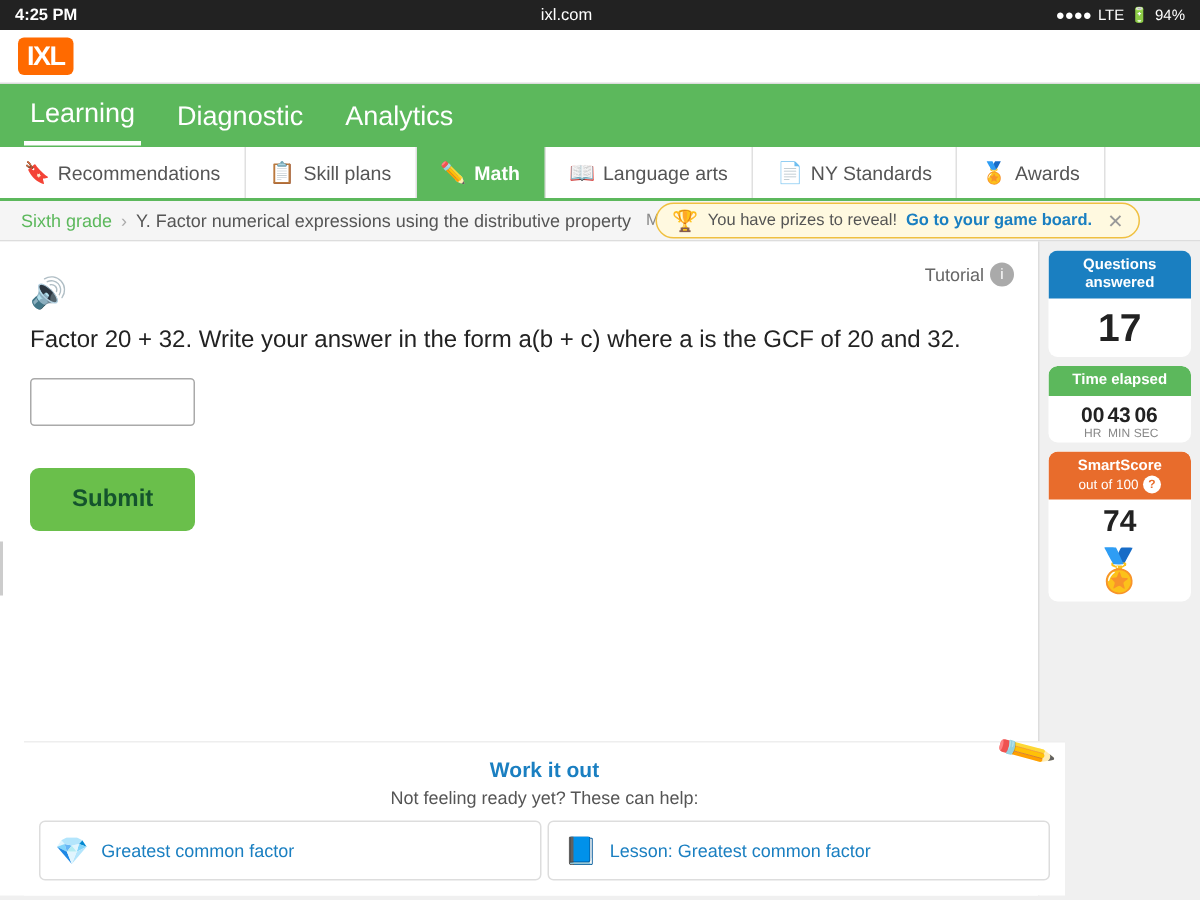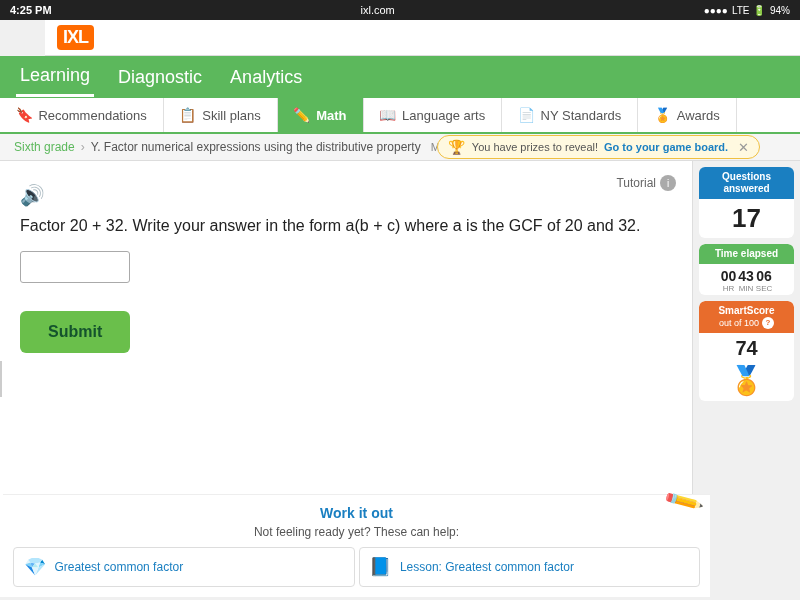--- a/index.html
+++ b/index.html
@@ -7,21 +7,21 @@
 
     
     .status-bar {
       background: #222; color: #fff; font-size: 11px; display: flex; justify-content: space-between; align-items: center; padding: 2px 10px; height: 20px;
     }
     .status-bar-left { font-weight: 600; }
     .status-bar-right { display: flex; align-items: center; gap: 4px; font-size: 10px; }
 
     
     .logo-bar {
-      background: #fff; height: 36px; display: flex; align-items: center; padding: 0 12px; border-bottom: 1px solid #ddd; margin-left: 45px;
+      background: #fff; height: 36px; display: flex; align-items: center; padding: 0 12px; border-bottom: 1px solid #ddd;
     }
     .ixl-logo {
       background: #ff6a00; color: #fff; font-weight: 900; font-size: 18px; padding: 2px 6px; border-radius: 4px; letter-spacing: -1px;
     }
 
     
     .nav-bar {
       background: #5cb85c; display: flex; align-items: center; padding: 0 16px; height: 42px; gap: 20px;
     }
     .nav-item {
@@ -116,21 +116,21 @@
     }
     .smart-value {
       font-size: 20px; font-weight: 700; color: #222; padding: 4px 0;
     }
     .medal-icon {
       font-size: 28px; padding-bottom: 4px;
     }
 
     
     .work-section {
-      background: #fff; border-top: 1px solid #eee; padding: 10px; text-align: center; position: absolute; bottom: 0; left: 3px; right: 90px;
+      background: #fff; border-top: 1px solid #eee; padding: 10px; text-align: center; position: absolute; bottom: 0; left: 16px; right: 90px;
     }
     .work-title { color: #1a7fc1; font-size: 14px; font-weight: 600; margin-bottom: 4px; }
     .work-subtitle { color: #555; font-size: 12px; margin-bottom: 8px; }
     .work-cards { display: flex; gap: 0; }
     .work-card {
       flex: 1; border: 1px solid #ddd; border-radius: 4px; padding: 8px 10px; display: flex; align-items: center; gap: 8px; cursor: pointer; background: #fff;
     }
     .work-card:first-child { margin-right: 4px; }
     .card-gem { color: #00bcd4; font-size: 18px; }
     .card-text { font-size: 12px; color: #1a7fc1; font-weight: 500; text-align: left; }

